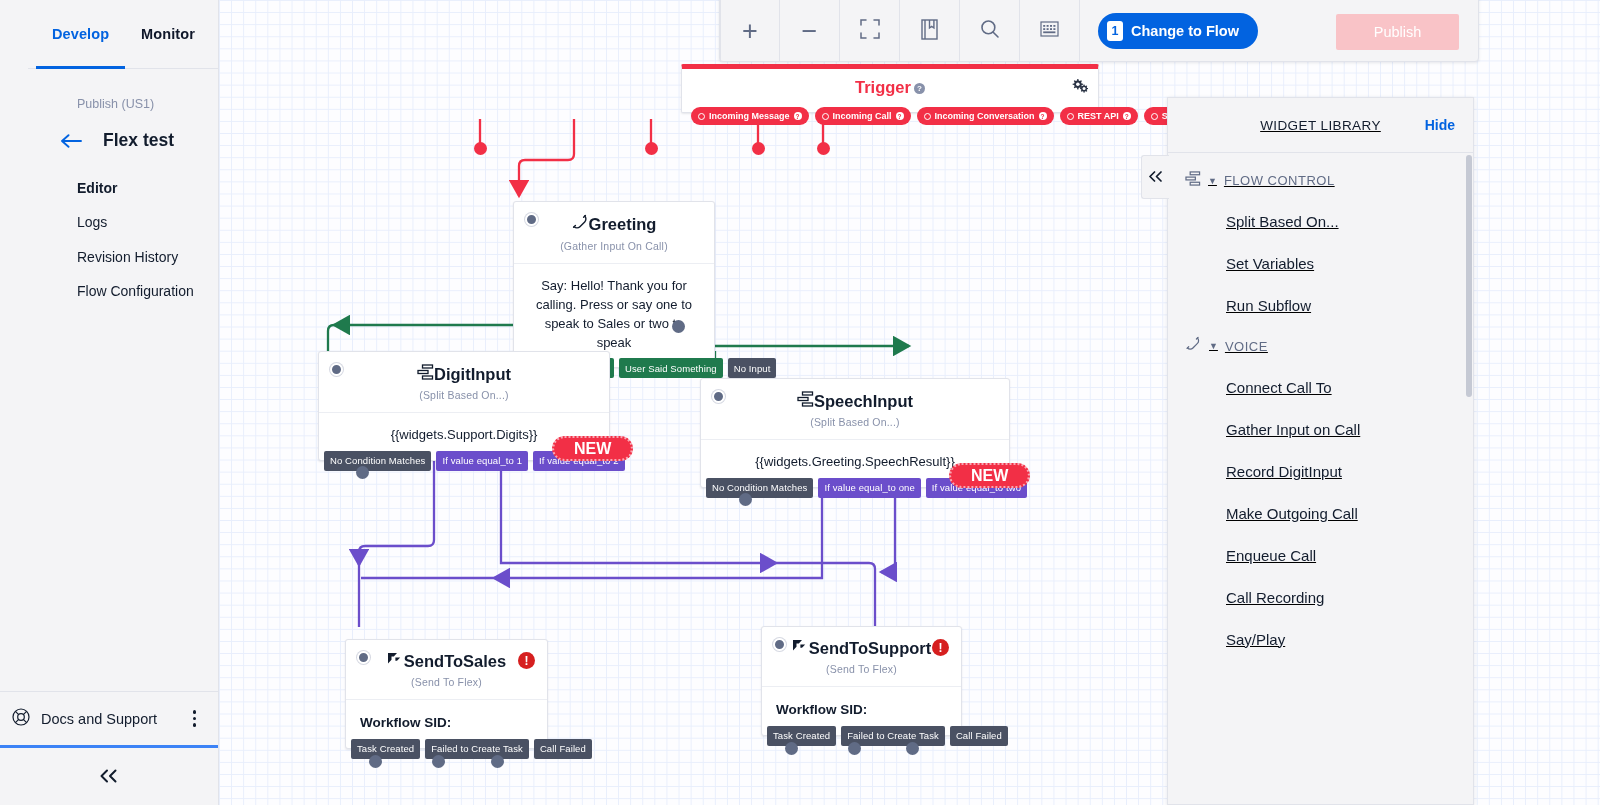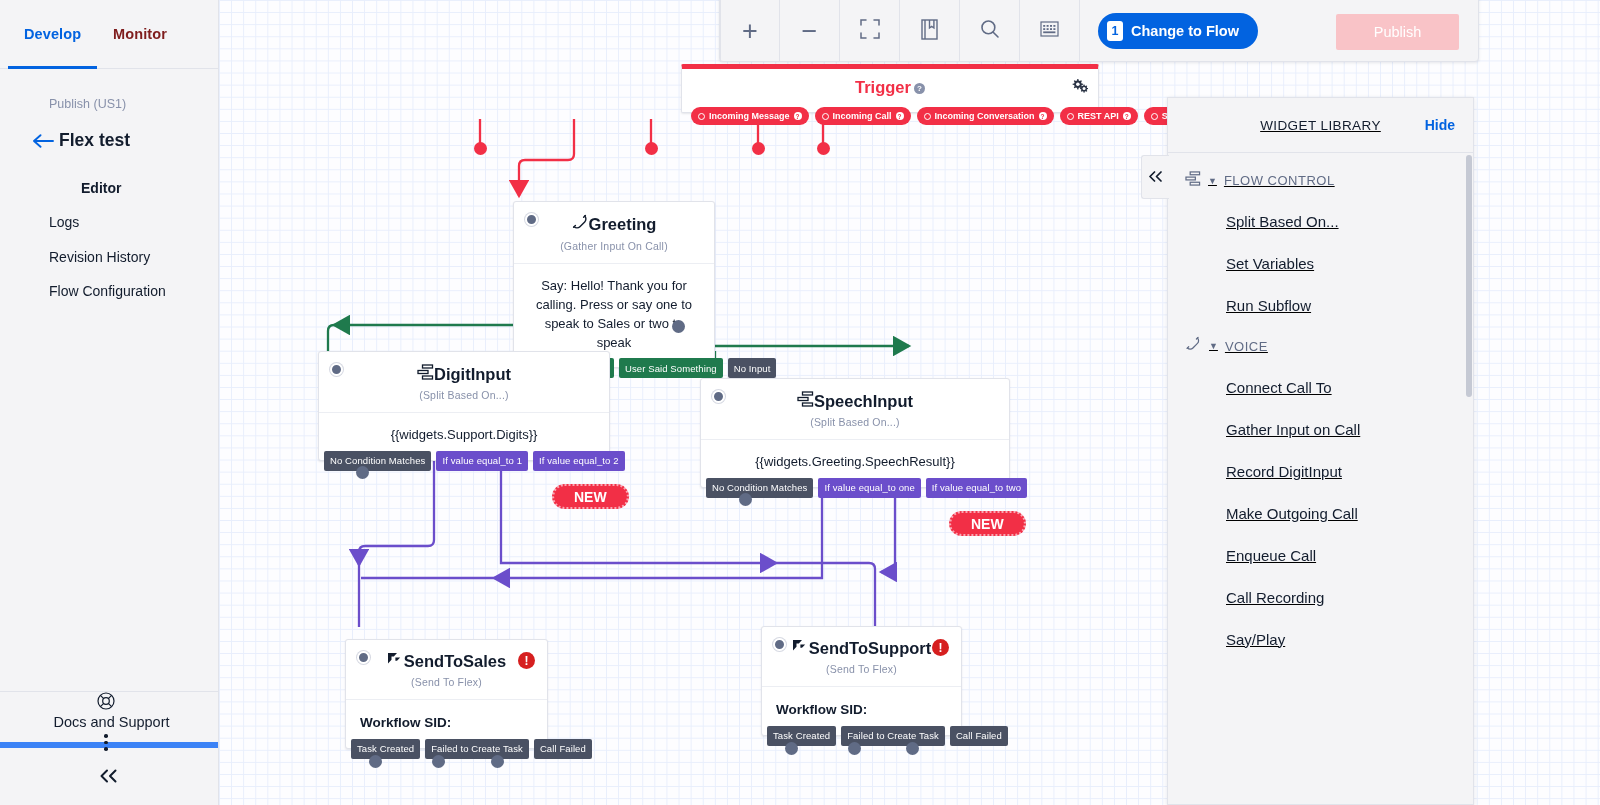--- a/index.html
+++ b/index.html
@@ -10,56 +10,56 @@
     background: #fff;
   }
   #app { position: relative; width: 1600px; height: 805px; }
 
   
   .sidebar {
     position: absolute; left: 0; top: 0;
     width: 219px; height: 805px;
     background: #f4f4f6;
     border-right: 1px solid #e1e3ea;
+    padding-left: 28px;
   }
   .sb-tabs {
     display: flex; height: 69px; align-items: flex-start;
     padding-left: 8px; border-bottom: 1px solid #e1e3ea;
   }
   .sb-tab {
     font-size: 14.5px; font-weight: bold;
-    color: #7f1d1d; padding: 26px 16px 0 16px;
+    color: #0f172a; padding: 26px 16px 0 16px;
     height: 69px; cursor: pointer; letter-spacing: .1px;
   }
   .sb-tab.active { color: #0263e0; border-bottom: 3px solid #0263e0; }
 
   .sb-account {
     font-size: 12.5px; color: #8891aa;
     padding: 28px 0 0 49px;
   }
   .sb-flowrow {
-    display: flex; align-items: center; gap: 4px;
+    display: flex; align-items: center; gap: 20px;
     padding: 19px 0 0 33px;
   }
   .sb-back { color: #0263e0; font-size: 20px; line-height: 1; }
   .sb-flowname { font-size: 17.5px; font-weight: bold; color: #121c2d; }
 
   .sb-nav { padding-top: 20px; }
   .sb-nav-item {
     font-size: 14px; color: #121c2d;
     padding: 6px 0 6px 49px; cursor: pointer; line-height: 1.6;
   }
-  .sb-nav-item.active { font-weight: bold; margin-left: 32px; }
+  .sb-nav-item.active { font-weight: bold; }
 
   .sb-docs {
     position: absolute; left: 0; bottom: 57px; width: 100%;
     height: 57px; display: flex; align-items: center;
-    border-top: 1px solid #e1e3ea; border-bottom: 6px solid #3b82f6;
+    border-top: 1px solid #e1e3ea; border-bottom: 3px solid #3b82f6;
     padding: 0 18px 0 12px;
-    flex-direction: column;
   }
   .sb-docs-label { font-size: 14.5px; color: #121c2d; margin-left: 11px; flex: 1; }
   .sb-kebab { display: flex; flex-direction: column; gap: 3px; cursor: pointer; padding: 4px; }
   .sb-kebab i { width: 3.5px; height: 3.5px; background: #121c2d; border-radius: 50%; display: block; }
 
   .sb-collapse {
     position: absolute; left: 0; bottom: 0; width: 100%; height: 57px;
     display: flex; align-items: center; justify-content: center;
     cursor: pointer;
   }
@@ -163,23 +163,23 @@
     font-size: 9.5px; display: flex; align-items: center;
     padding: 0 6px; white-space: nowrap; cursor: pointer;
     letter-spacing: .1px;
   }
   .pill.green { background: #1f7a4d; }
   .pill.gray  { background: #4a5163; }
   .pill.purple{ background: #6b4ecb; }
 
   .newpill {
     position: absolute; height: 25px; padding: 0 20px;
-    background: #f22f46; color: #fff; font-size: 14px; font-weight: bold;
+    background: #f22f46; color: #fff; font-size: 16px; font-weight: bold;
     border-radius: 13px; display: flex; align-items: center; justify-content: center;
-    border: 2px dotted #f9a8b4; z-index: 22; cursor: pointer; margin-top: 48px;
+    border: 2px dotted #f9a8b4; z-index: 22; cursor: pointer;
   }
 
   
   .trigger {
     position: absolute; left: 462px; top: 64px; width: 418px; height: 49px;
     background: #fff; border: 1px solid #e1e3ea; border-top: 5px solid #f22f46;
     border-radius: 2px; box-shadow: 0 1px 2px rgba(18,28,45,.10); z-index: 20;
   }
   .trigger-title {
     text-align: center; font-size: 16.5px; font-weight: bold; color: #f22f46;

